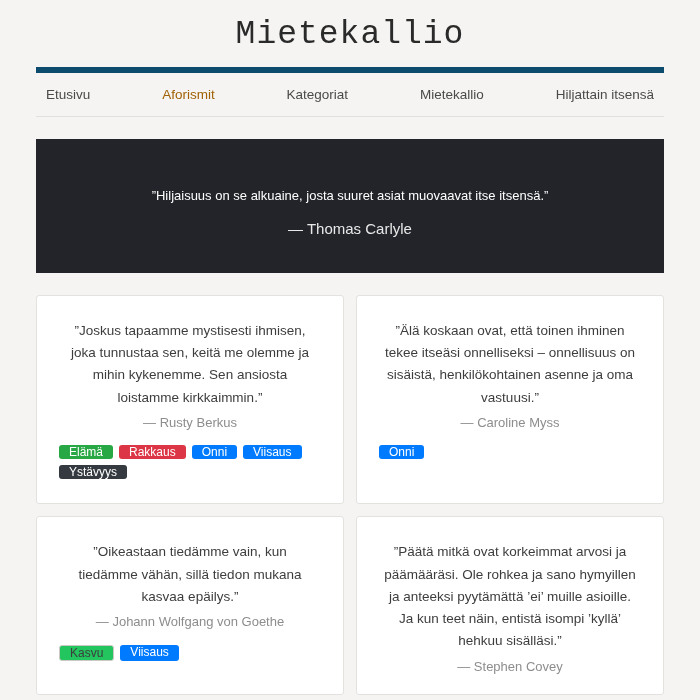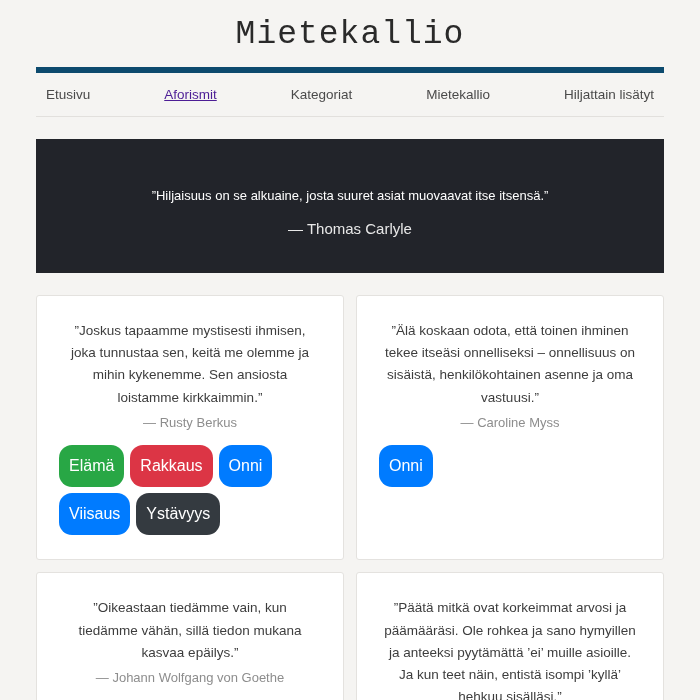--- a/index.html
+++ b/index.html
@@ -38,22 +38,21 @@
     padding: 12px 6px;
   }
   .nav-item {
     font-size: 13.5px;
     color: #4a4a4a;
     text-decoration: none;
     padding: 2px 4px;
     white-space: nowrap;
   }
   .nav-item.active {
-    text-decoration: underline;
-    color: #4c1d95;
+    color: #a16207;
   }
   .hero {
     background: #22242a;
     margin: 22px 36px 0 36px;
     padding: 34px 40px 36px 40px;
     text-align: center;
   }
   .hero-quote {
     color: #ffffff;
     font-size: 13px;
@@ -96,24 +95,24 @@
     line-height: 1.5;
   }
   .tags {
     display: flex;
     flex-wrap: wrap;
     margin-top: 13px;
   }
   .tag {
     display: inline-block;
     color: #fff;
-    font-size: 16px;
+    font-size: 12px;
     line-height: 1;
-    padding: 13px 10px;
-    border-radius: 13px;
+    padding: 1px 10px;
+    border-radius: 3px;
     margin: 0 6px 6px 0;
     white-space: nowrap;
   }
   .tag.outline {
     background: #22c55e;
     color: #3d3d3d;
     border: 1px solid #ccc9c5;
   }
 </style>
 </head>
@@ -121,21 +120,21 @@
 
 <div class="page">
 
   <h1 class="site-title">Mietekallio</h1>
 
   <div class="nav">
     <a class="nav-item" href="#">Etusivu</a>
     <a class="nav-item active" href="#">Aforismit</a>
     <a class="nav-item" href="#">Kategoriat</a>
     <a class="nav-item" href="#">Mietekallio</a>
-    <a class="nav-item" href="#">Hiljattain lisätyt</a>
+    <a class="nav-item" href="#">Hiljattain itsensä</a>
   </div>
 
   <div class="hero">
     <p class="hero-quote">”Hiljaisuus on se alkuaine, josta suuret asiat muovaavat itse itsensä.”</p>
     <div class="hero-author">— Thomas Carlyle</div>
   </div>
 
   <div class="grid">
 
     <div class="card-wrap">
@@ -147,21 +146,21 @@
           <span class="tag" style="background:#dc3545">Rakkaus</span>
           <span class="tag" style="background:#007bff">Onni</span>
           <span class="tag" style="background:#007bff">Viisaus</span>
           <span class="tag" style="background:#343a40">Ystävyys</span>
         </div>
       </div>
     </div>
 
     <div class="card-wrap">
       <div class="card">
-        <p class="card-quote">”Älä koskaan odota, että toinen ihminen tekee itseäsi onnelliseksi – onnellisuus on sisäistä, henkilökohtainen asenne ja oma vastuusi.”</p>
+        <p class="card-quote">”Älä koskaan ovat, että toinen ihminen tekee itseäsi onnelliseksi – onnellisuus on sisäistä, henkilökohtainen asenne ja oma vastuusi.”</p>
         <div class="card-author">— Caroline Myss</div>
         <div class="tags">
           <span class="tag" style="background:#007bff">Onni</span>
         </div>
       </div>
     </div>
 
     <div class="card-wrap">
       <div class="card">
         <p class="card-quote">”Oikeastaan tiedämme vain, kun tiedämme vähän, sillä tiedon mukana kasvaa epäilys.”</p>

